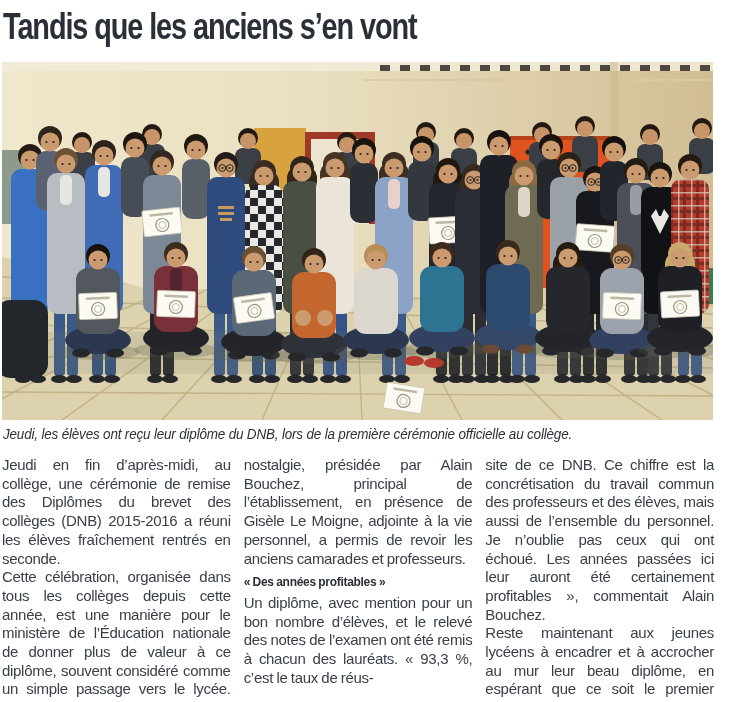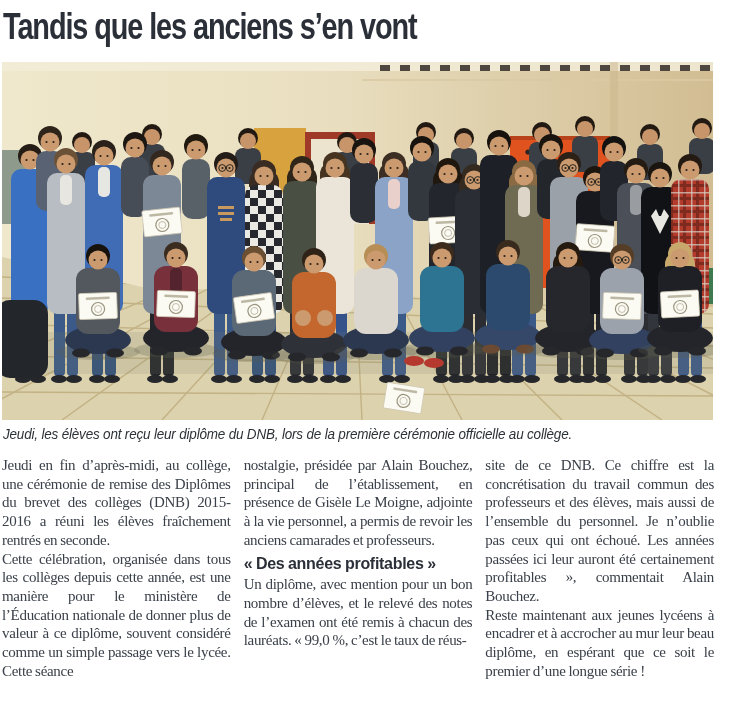--- a/index.html
+++ b/index.html
@@ -18,23 +18,23 @@
     font-style:italic;font-size:14.5px;color:#2c3137;letter-spacing:-0.2px;
     transform:scale(0.93,1);transform-origin:left top;white-space:nowrap;
   }
   .columns{
     position:absolute;left:2px;top:456px;width:712px;display:flex;gap:13px;
   }
   .col{
     flex:1;font-size:15px;line-height:18.7px;text-align:justify;
     color:#3a4049;letter-spacing:-0.3px;word-spacing:-0.5px;
   }
-  .col p{margin:0;font-family:Liberation Serif, serif;}
+  .col p{margin:0;}
   .col h2{
-    font-size:16px;margin:5px 0 2px 0;color:#2b3038;letter-spacing:-0.3px;
+    font-size:12px;margin:5px 0 2px 0;color:#2b3038;letter-spacing:-0.3px;
   }
 </style>
 </head>
 <body>
 
 <div>
   <h1 class="title">Tandis que les anciens s’en vont</h1>
 
   <figure class="photo" id="photo"><svg viewBox="0 0 711 358" width="711" height="358">
         <defs>
@@ -623,20 +623,20 @@
   <p class="caption">Jeudi, les élèves ont reçu leur diplôme du DNB, lors de la première cérémonie officielle au collège.</p>
 
   <div class="columns" id="columns">
       <div class="col">
         <p>Jeudi en fin d’après-midi, au collège, une cérémonie de remise des Diplômes du brevet des collèges (DNB) 2015-2016 a réuni les élèves fraîchement rentrés en seconde.</p>
         <p>Cette célébration, organisée dans tous les collèges depuis cette année, est une manière pour le ministère de l’Éducation nationale de donner plus de valeur à ce diplôme, souvent considéré comme un simple passage vers le lycée. Cette séance</p>
       </div>
       <div class="col">
         <p>nostalgie, présidée par Alain Bouchez, principal de l’établissement, en présence de Gisèle Le Moigne, adjointe à la vie personnel, a permis de revoir les anciens camarades et professeurs.</p>
         <h2>« Des années profitables »</h2>
-        <p>Un diplôme, avec mention pour un bon nombre d’élèves, et le relevé des notes de l’examen ont été remis à chacun des lauréats. « 99,0 %, c’est le taux de réus-</p>
+        <p>Un diplôme, avec mention pour un bon nombre d’élèves, et le relevé des notes de l’examen ont été remis à chacun des lauréats. « 93,3 %, c’est le taux de réus-</p>
       </div>
       <div class="col">
         <p>site de ce DNB. Ce chiffre est la concrétisation du travail commun des professeurs et des élèves, mais aussi de l’ensemble du personnel. Je n’oublie pas ceux qui ont échoué. Les années passées ici leur auront été certainement profitables », commentait Alain Bouchez.</p>
         <p>Reste maintenant aux jeunes lycéens à encadrer et à accrocher au mur leur beau diplôme, en espérant que ce soit le premier d’une longue série !</p>
       </div>
     </div>
 </div>
 
 </body></html>

